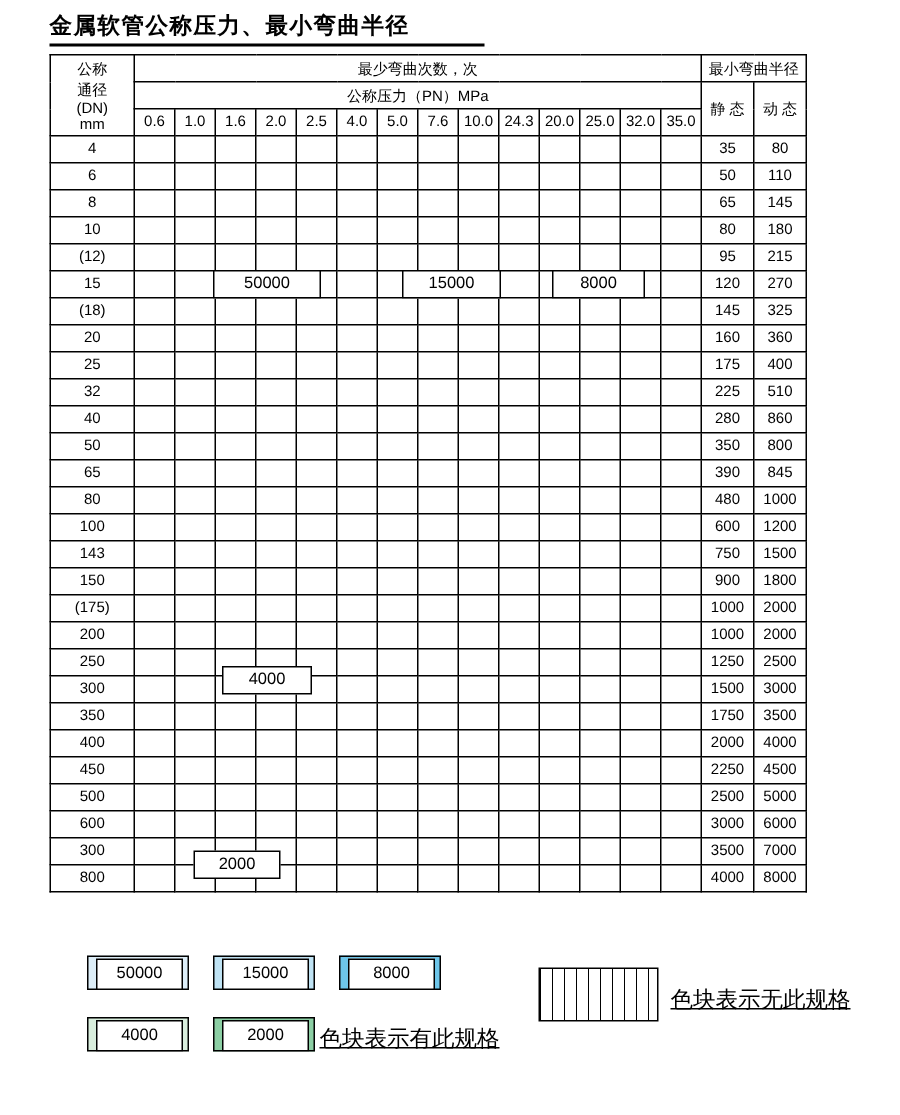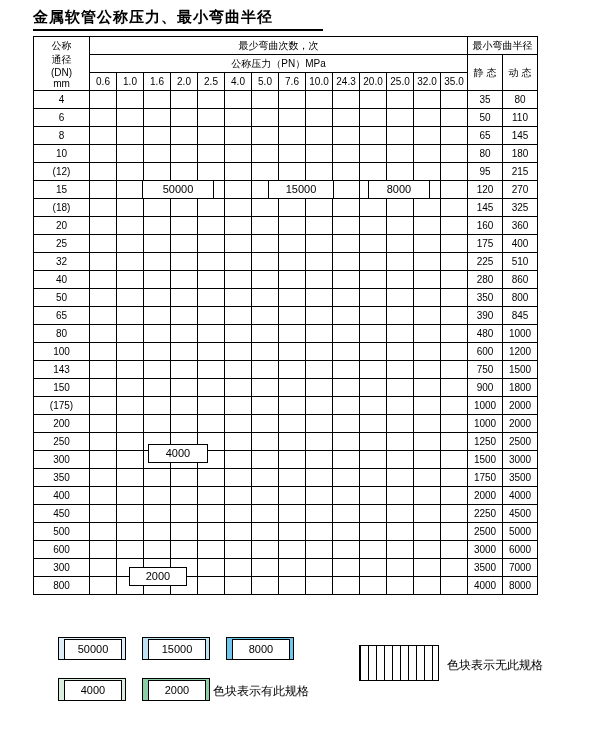--- a/index.html
+++ b/index.html
@@ -65,21 +65,21 @@
 
   
   .legend{position:absolute;left:33px;top:637px;width:534px;height:72px;}
   .lg-box{
     position:absolute;border:1px solid #000;background:#fff;
     font-size:11px;text-align:center;line-height:19px;height:19px;width:56px;
   }
   .lg-sw{
     position:absolute;border:1px solid #000;width:68px;height:23px;box-sizing:border-box;
   }
-  .lg-text{position:absolute;font-size:12px;white-space:nowrap;}
+  .lg-text{position:absolute;font-size:15px;white-space:nowrap;text-decoration:underline;}
   .lg-hatch{
     position:absolute;border:1px solid #000;width:80px;height:36px;box-sizing:border-box;
     background-image:repeating-linear-gradient(to right,#000 0 1px,transparent 1px 8px);
     background-color:#fff;
   }
 </style>
 </head>
 <body>
 
 <div class="page">

